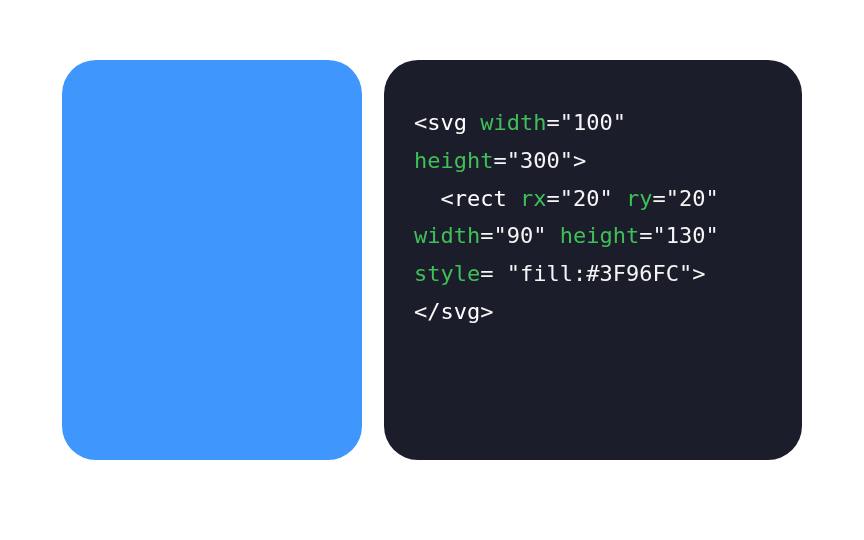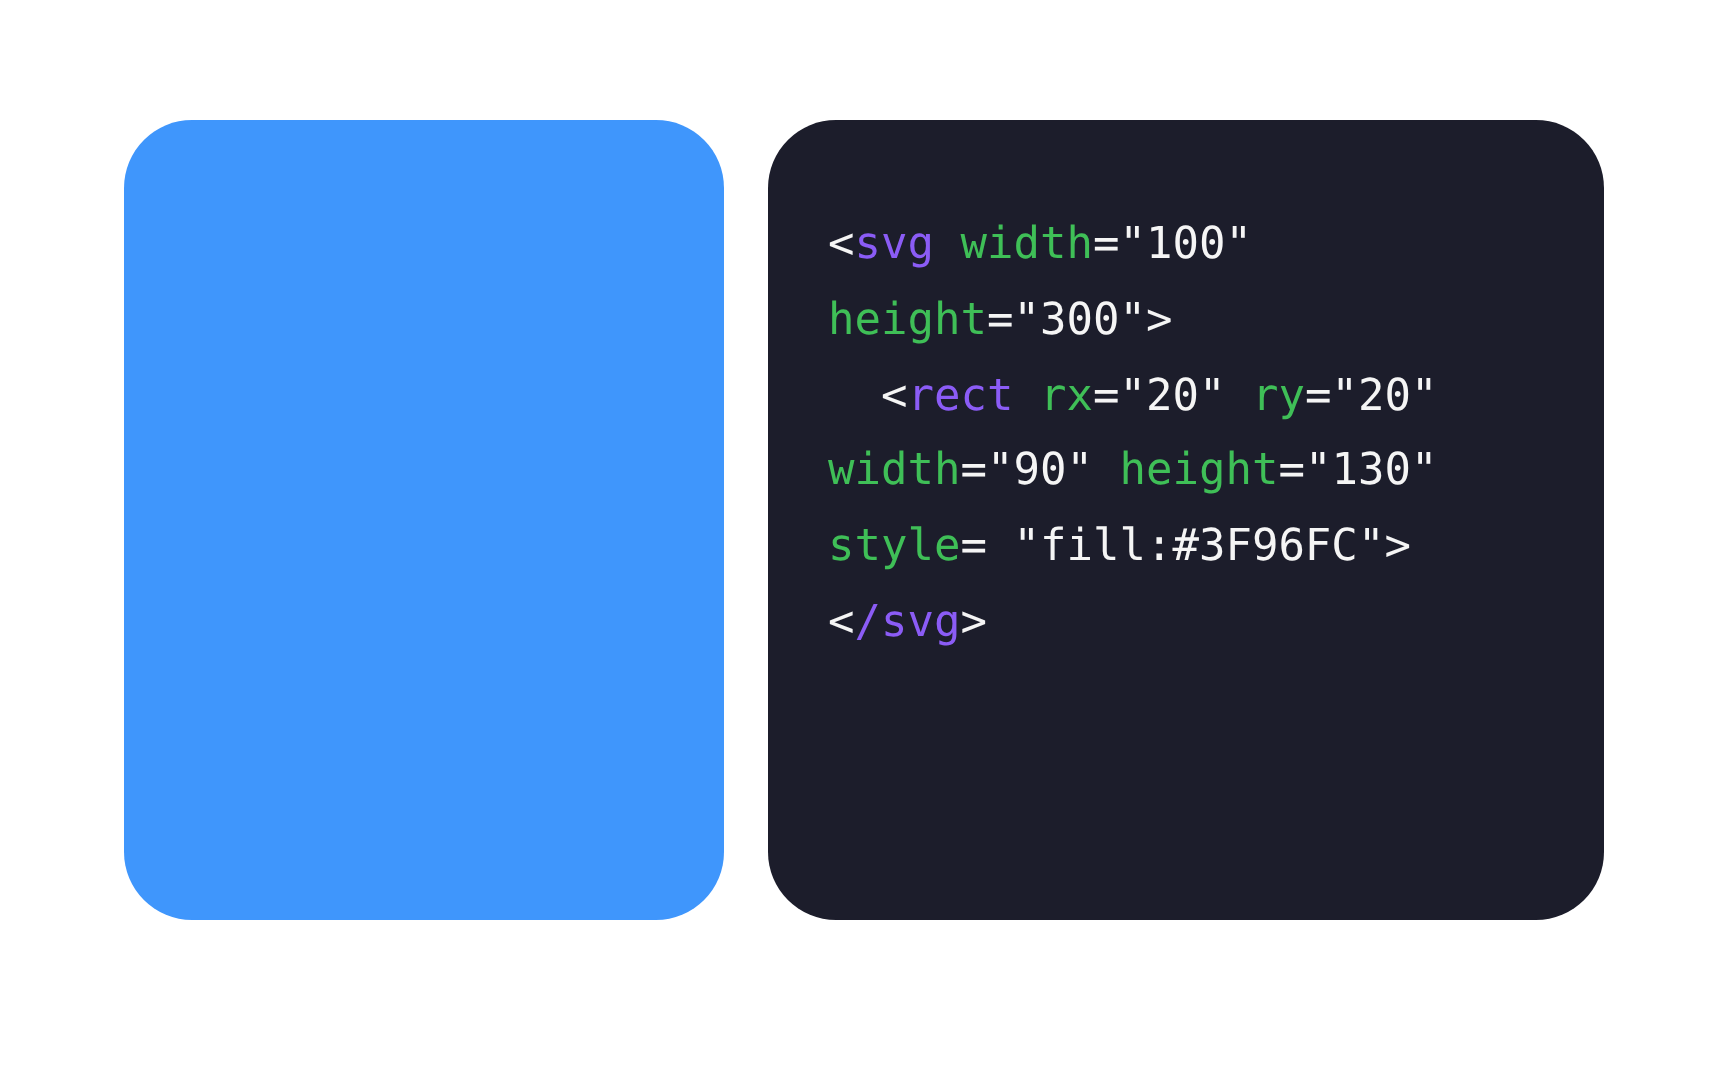--- a/index.html
+++ b/index.html
@@ -25,21 +25,21 @@
     padding: 44px 30px;
     font-size: 22px;
     line-height: 1.72;
     color: #f5f5f5;
   }
   .code-panel pre {
     font-family: inherit;
     white-space: pre-wrap;
     word-wrap: break-word;
   }
-  .tag    { color: #8b5cf6; text-align: center; }
+  .tag    { color: #ffffff; text-align: center; }
   .attr   { color: #3fbf57; text-align: center; }
   .val    { color: #f5f5f5; }
   .punct  { color: #f5f5f5; }
 </style>
 </head>
 <body>
 
 <div class="preview-panel" style="background:#3F96FC;border-radius:34px;"></div>
 
 <div class="code-panel">

